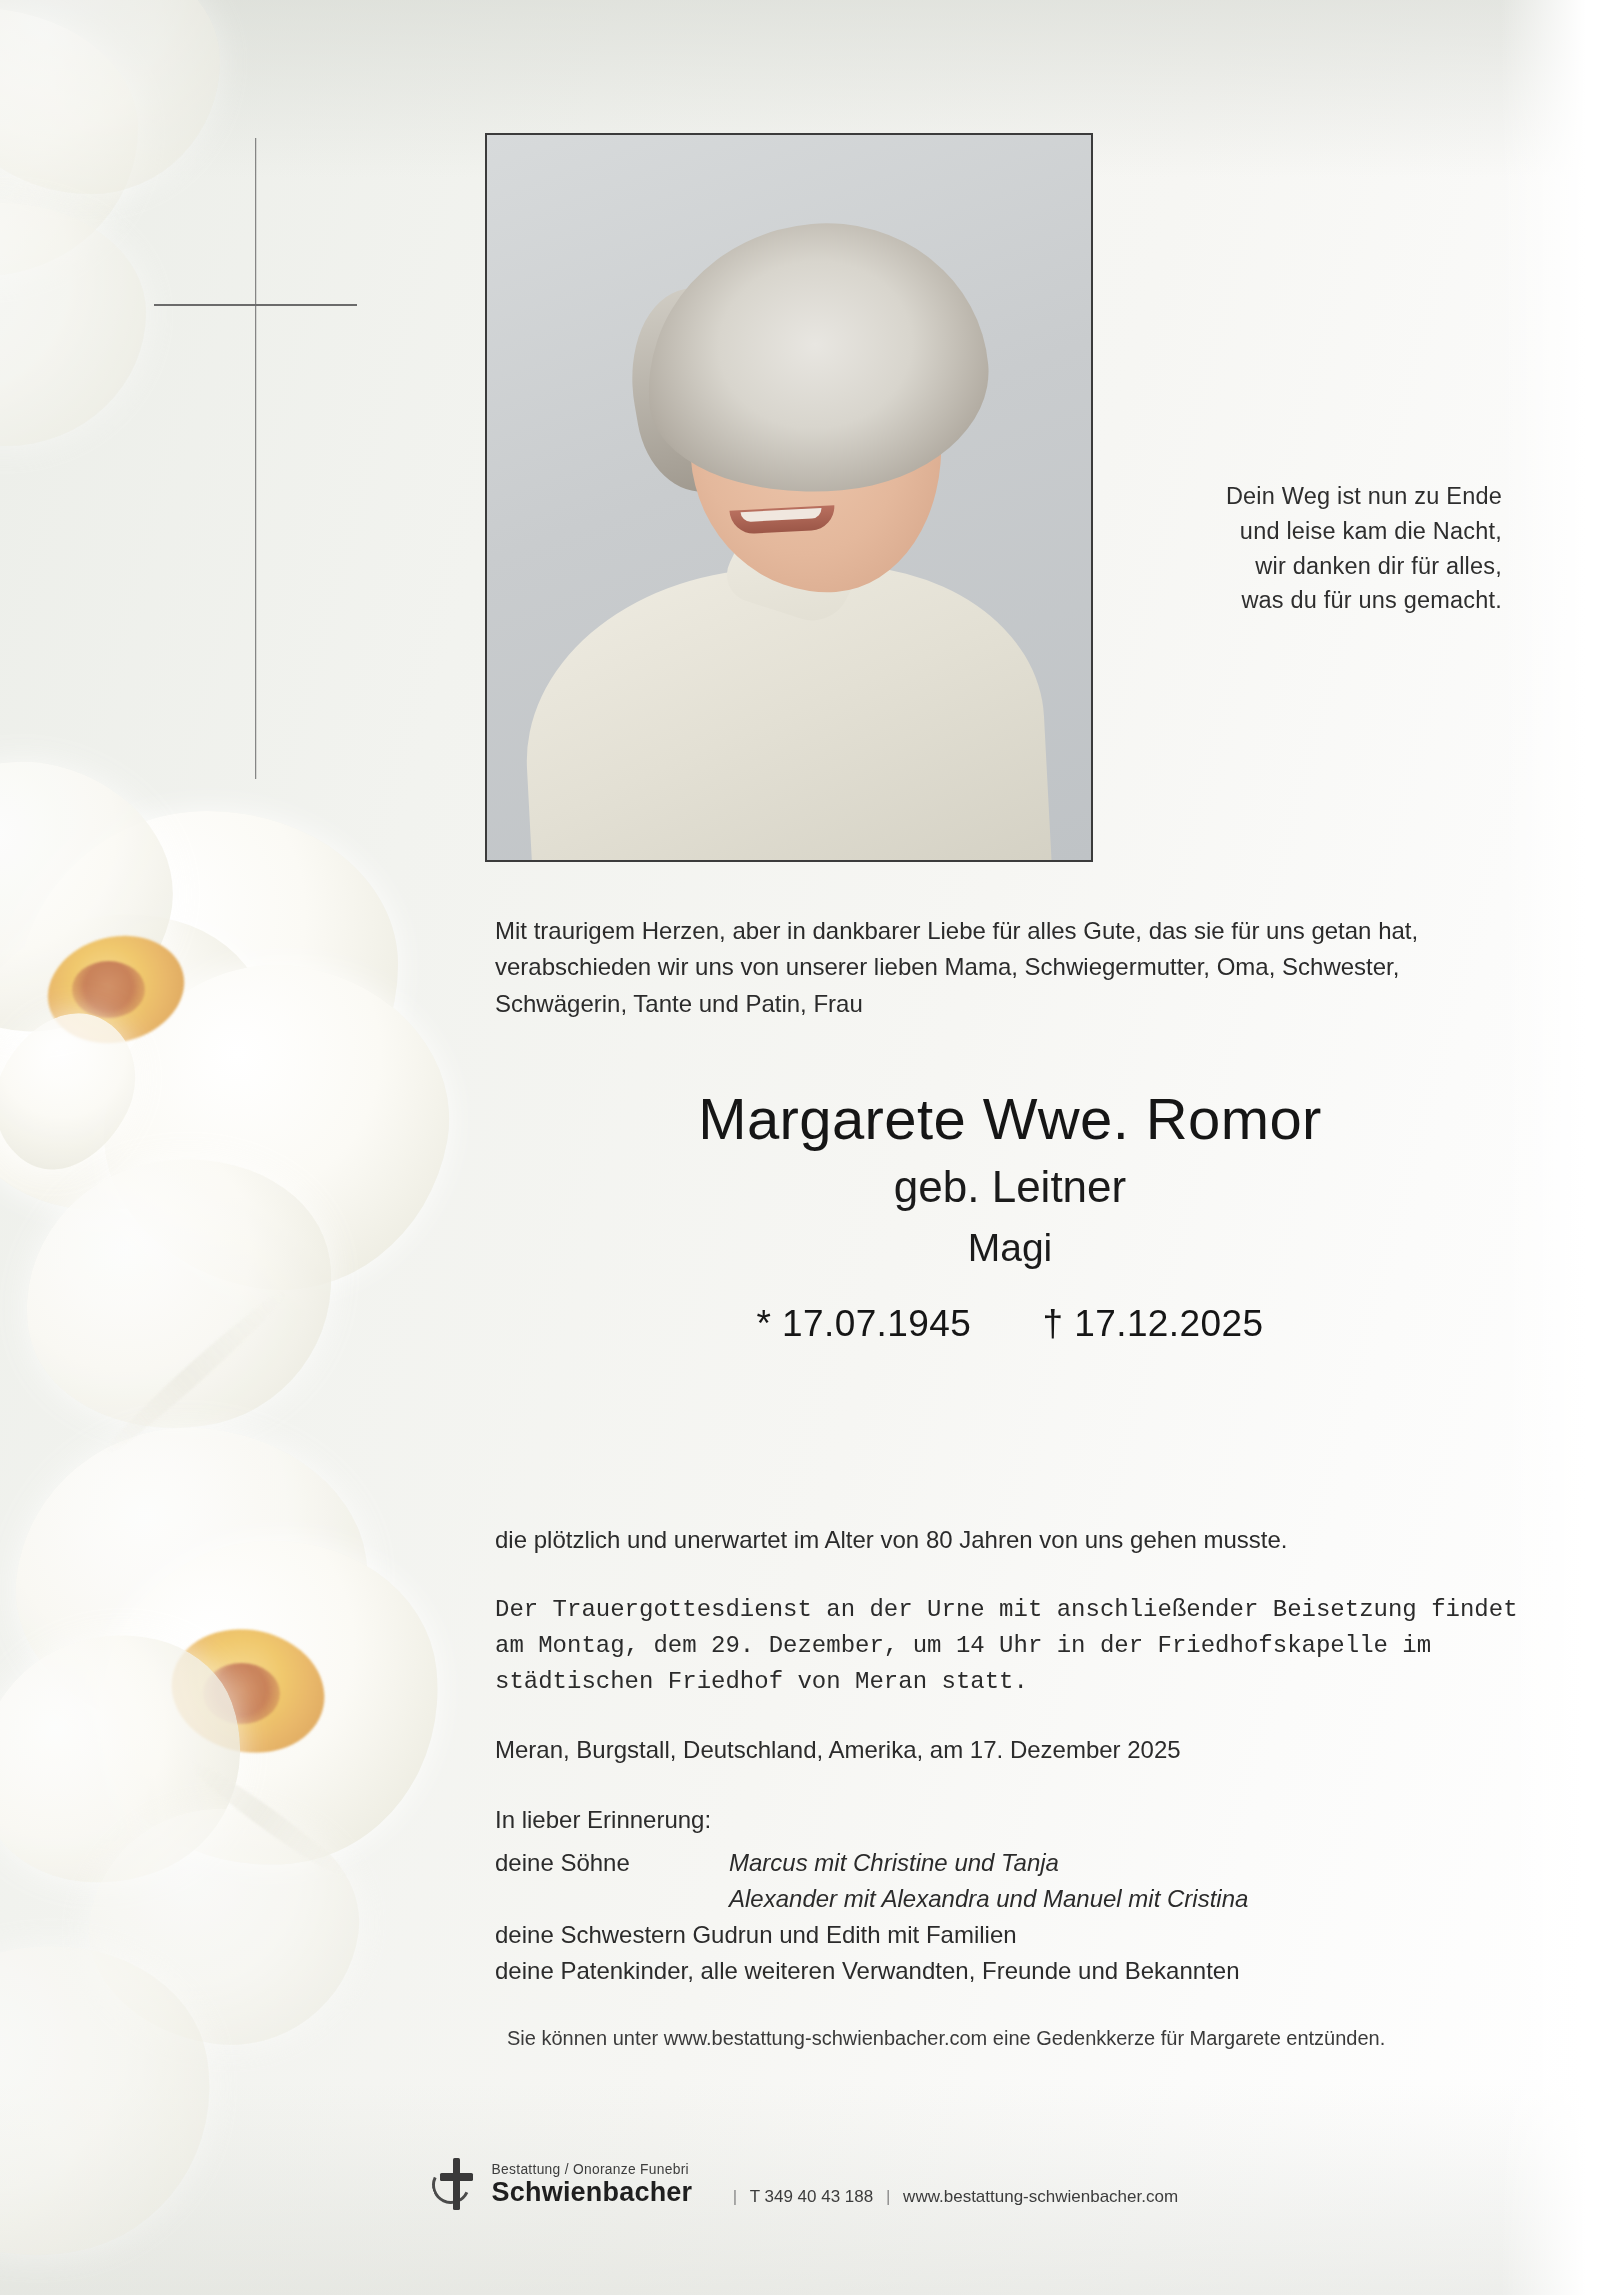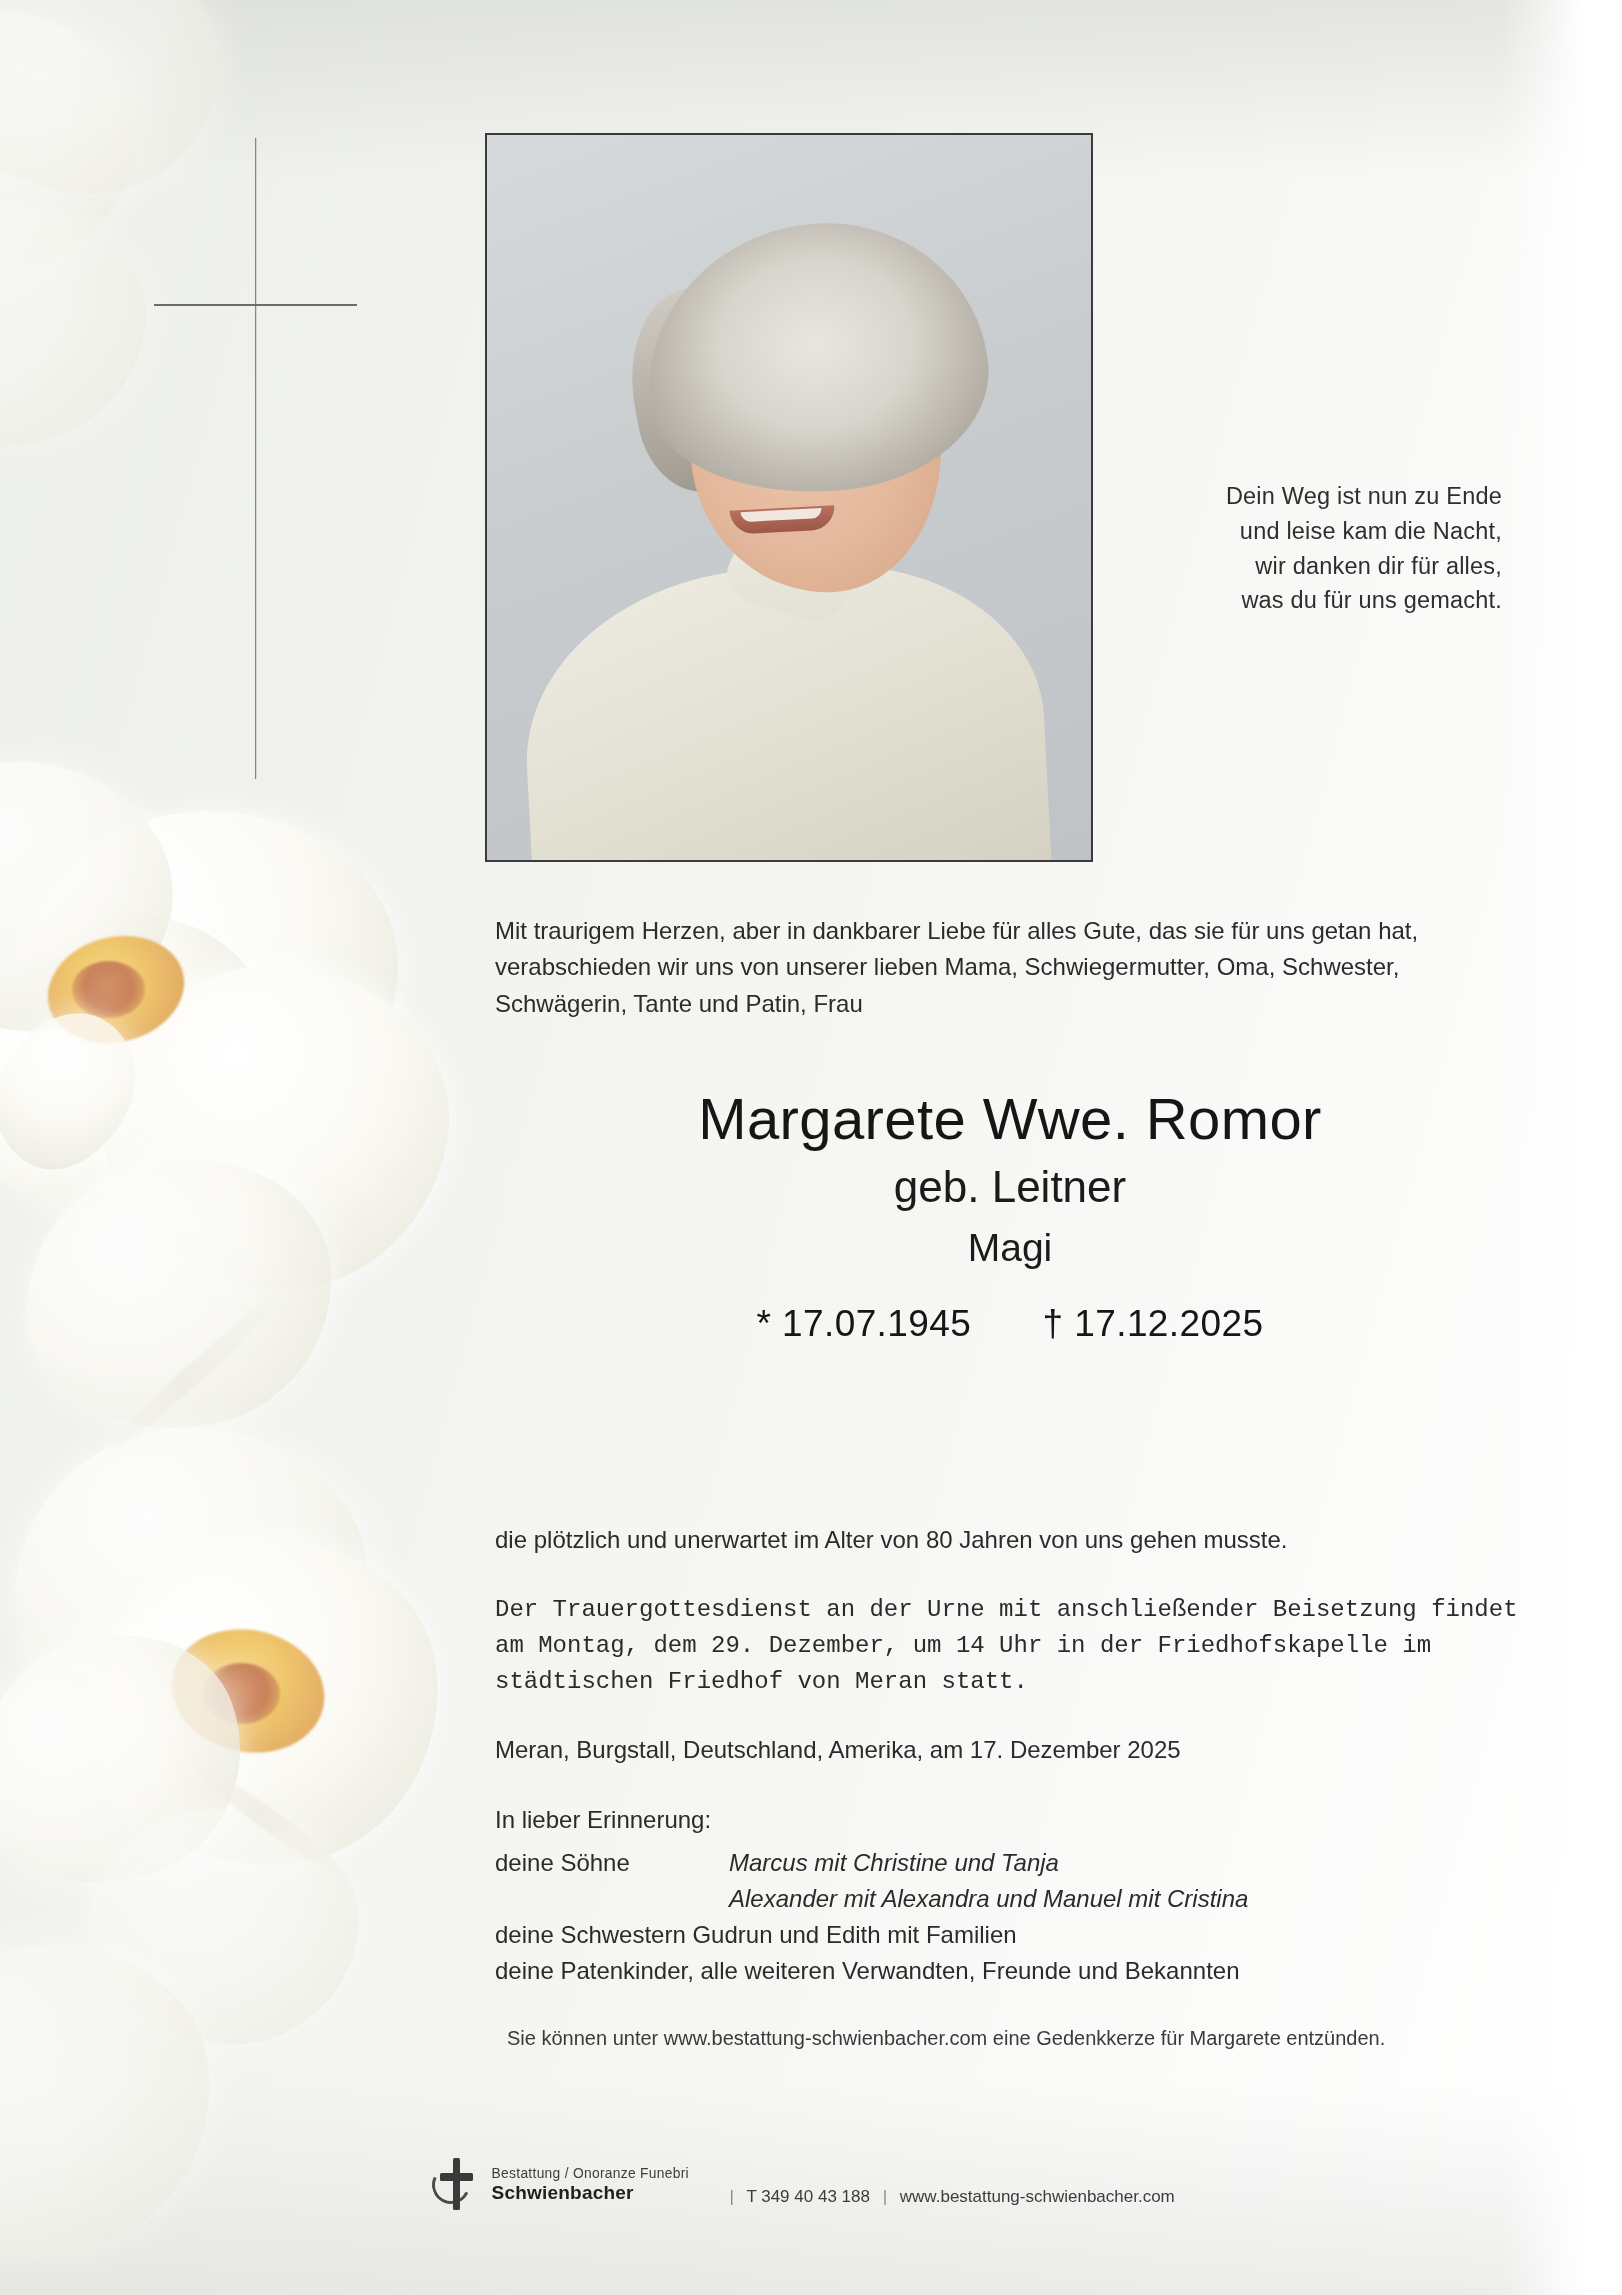--- a/index.html
+++ b/index.html
@@ -349,21 +349,21 @@
     transform: rotate(-20deg);
     opacity: .9;
   }
   .logo-text-top {
     font-size: 13.8px;
     letter-spacing: 0.3px;
     color: #3d3d3d;
     margin-bottom: 1.6px;
   }
   .logo-text-main {
-    font-size: 19px;
+    font-size: 27px;
     font-weight: 700;
     letter-spacing: 0.2px;
     color: #1f1f1f;
     line-height: 1;
   }
   .footer-contact {
     font-size: 17px;
     color: #3c3c3c;
     margin-left: 18px;
     padding-left: 0;

